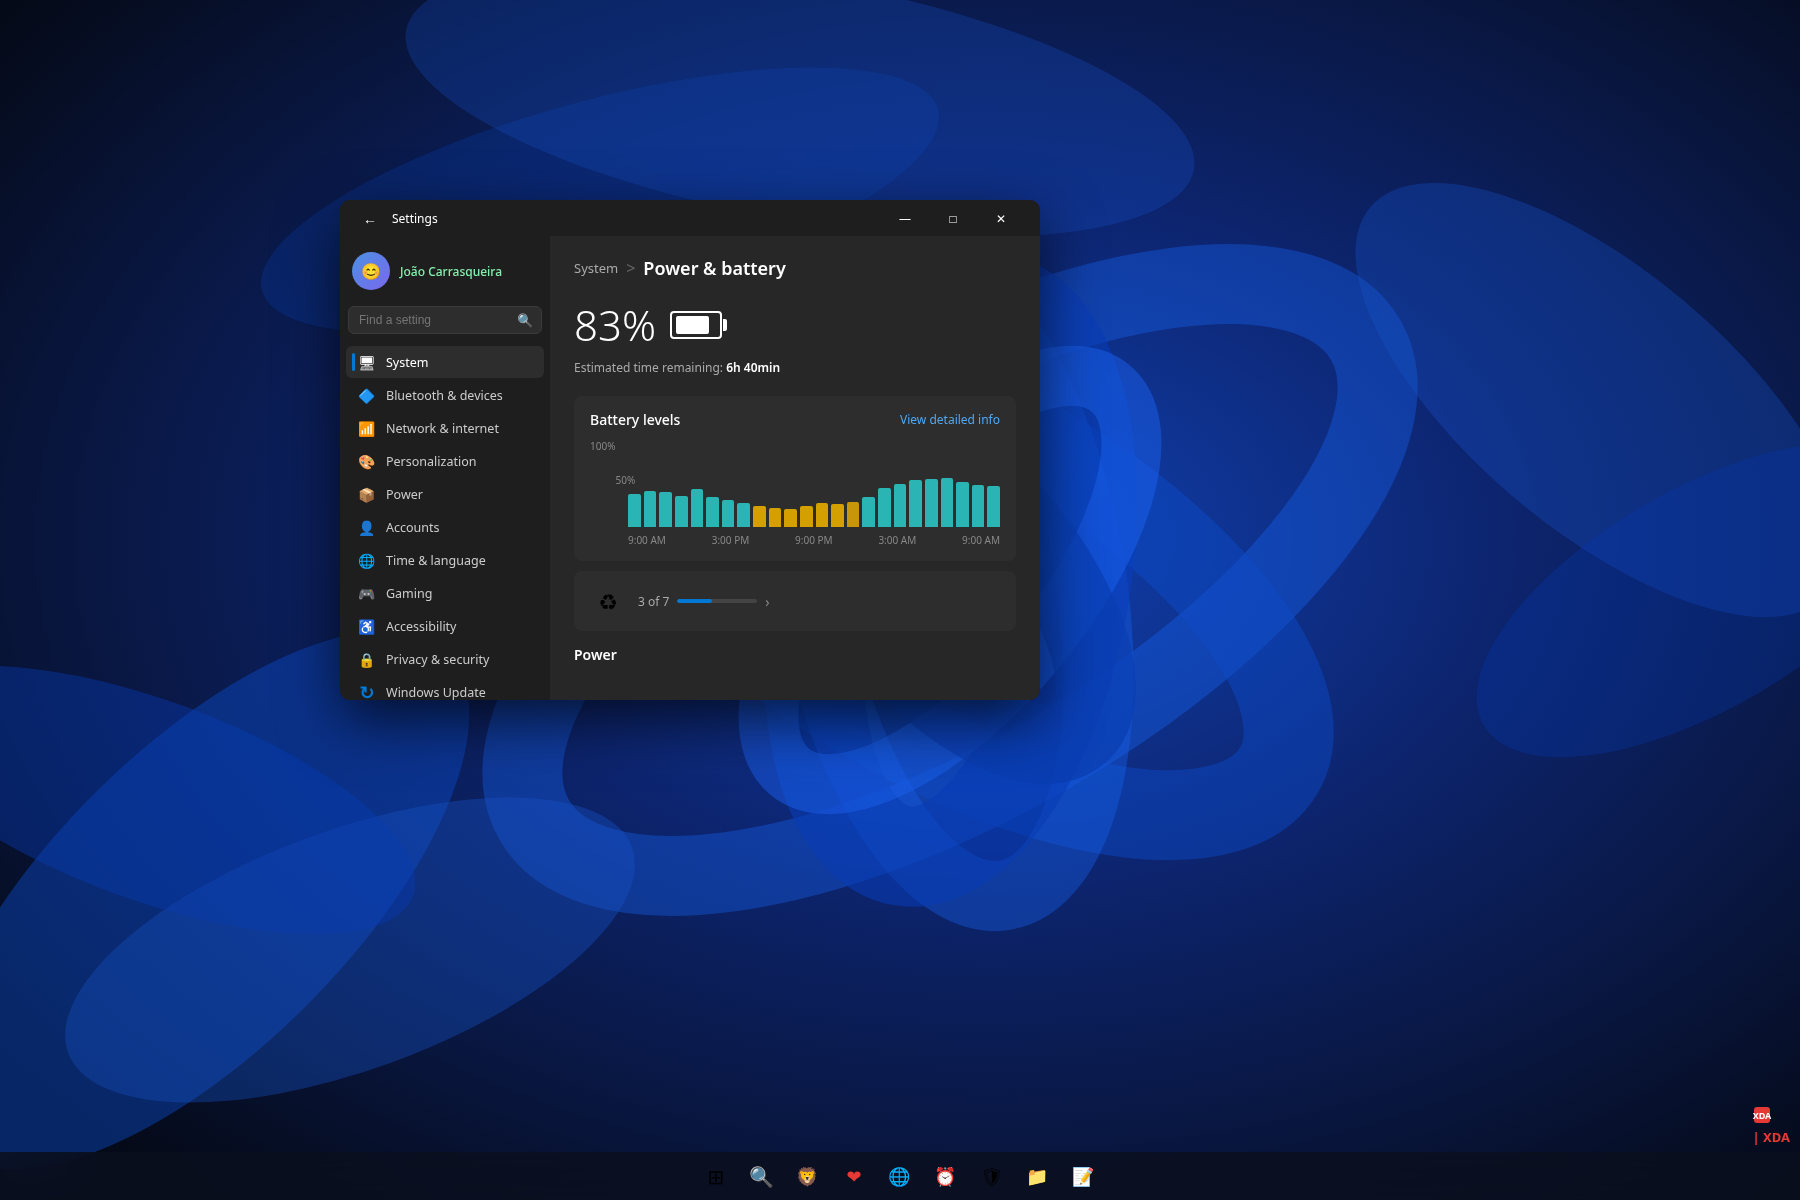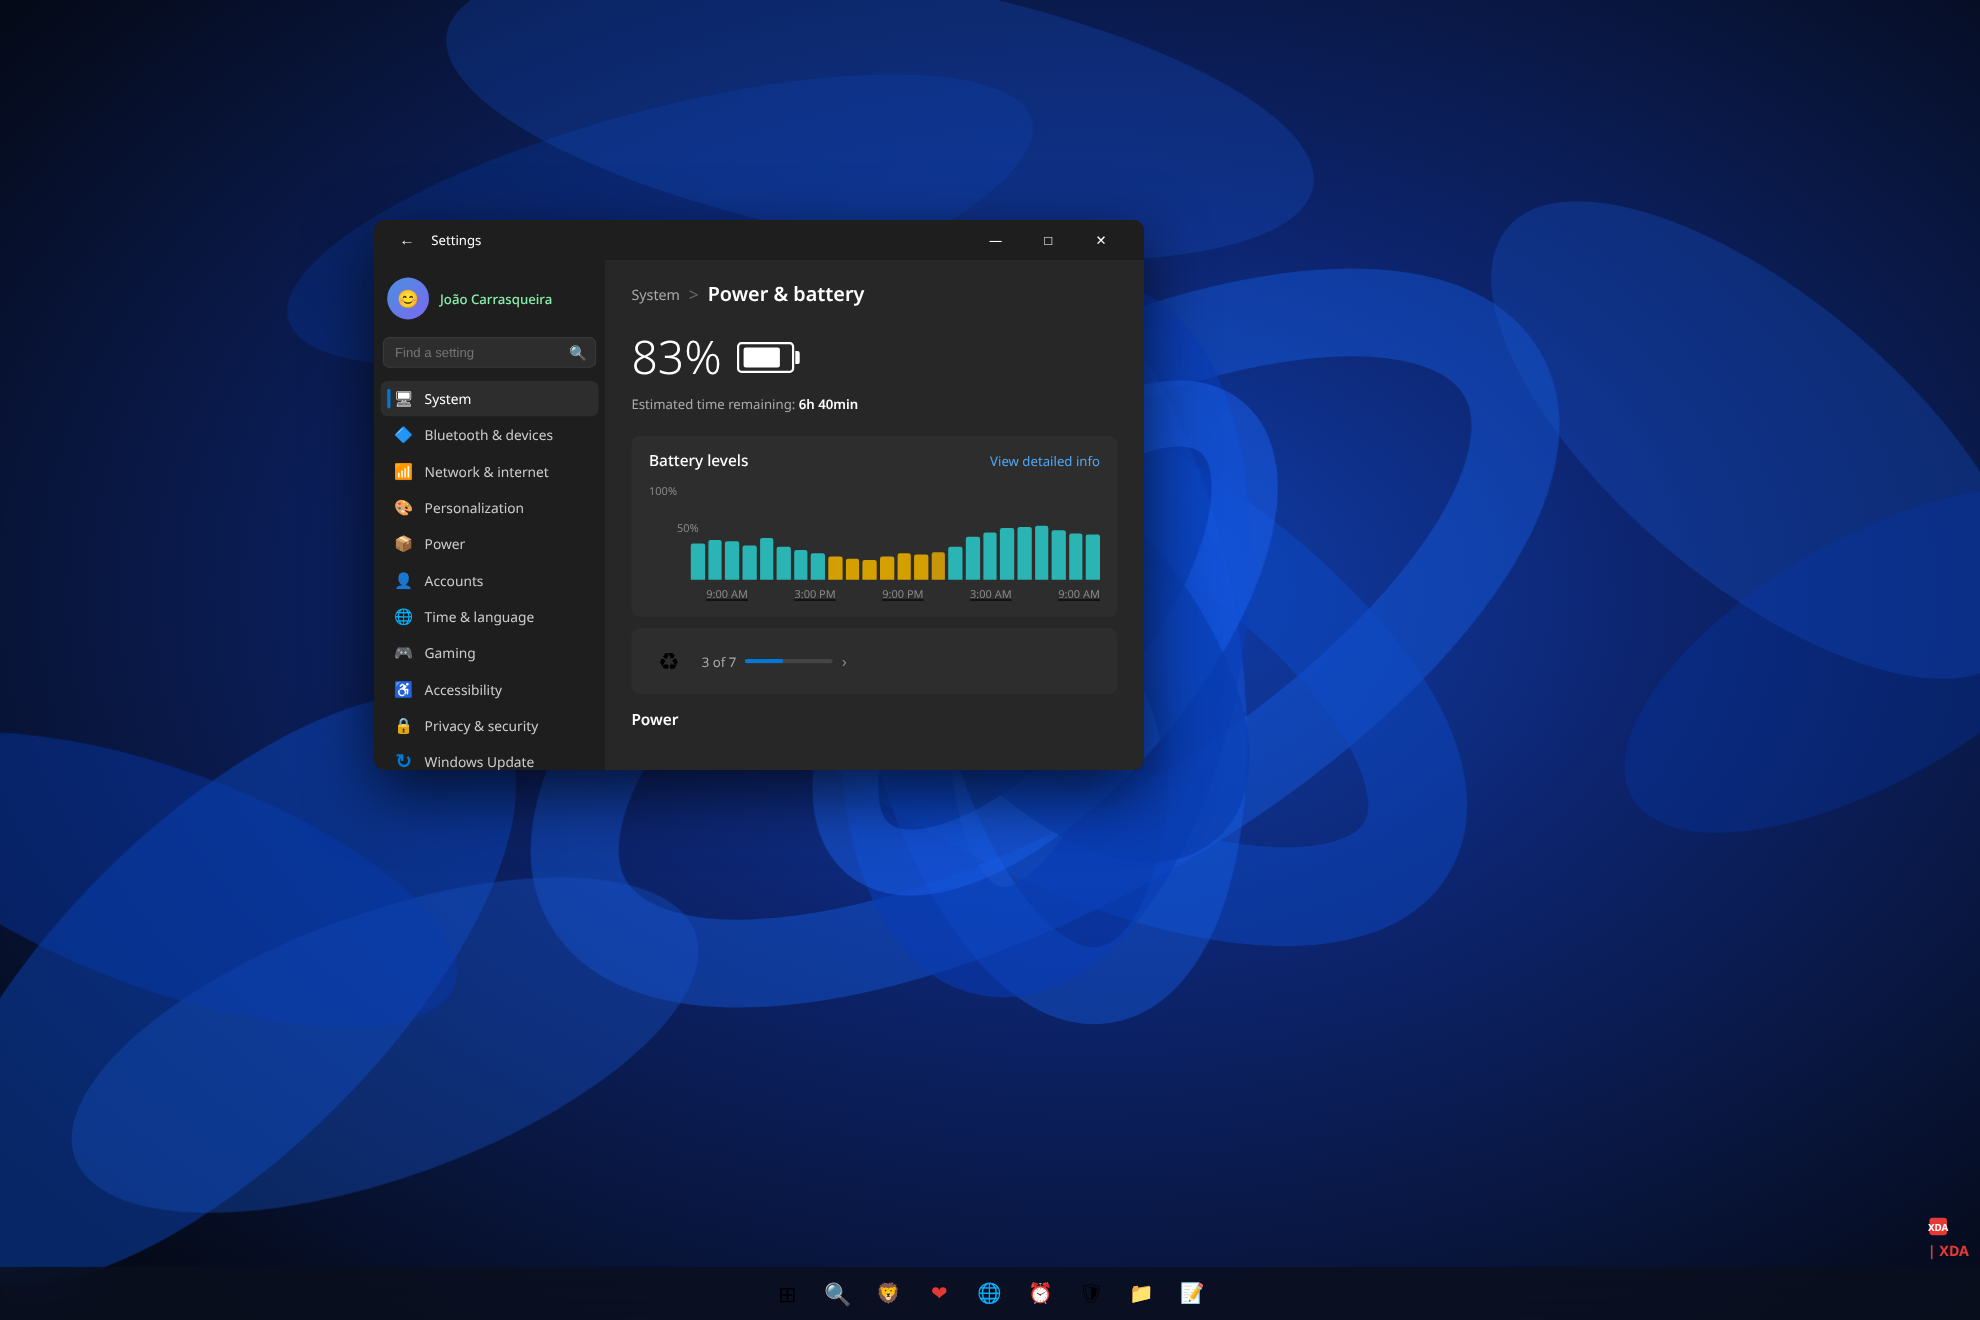--- a/index.html
+++ b/index.html
@@ -363,23 +363,22 @@
       min-width: 6px;
     }
 
     .bar.teal { background: #2ab4b4; }
     .bar.yellow { background: #d4a000; }
     .bar.gold { background: #c8960a; }
 
     .chart-x-labels {
       display: flex;
       justify-content: space-between;
-      margin-left: 52px;
+      margin-left: 38px;
       margin-top: 4px;
-      text-decoration: underline;
     }
 
     .x-label {
       color: #888;
       font-size: 10px;
       text-align: center;
     }
 
     
     .energy-rec {

